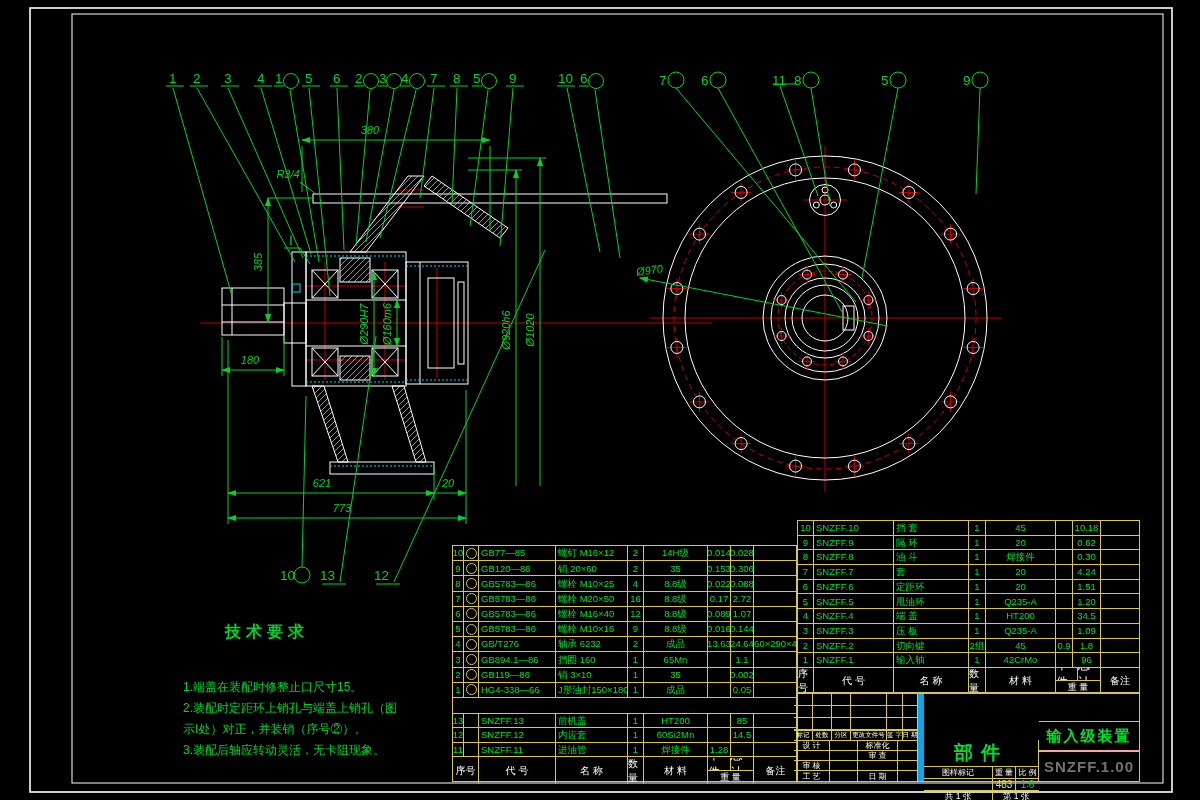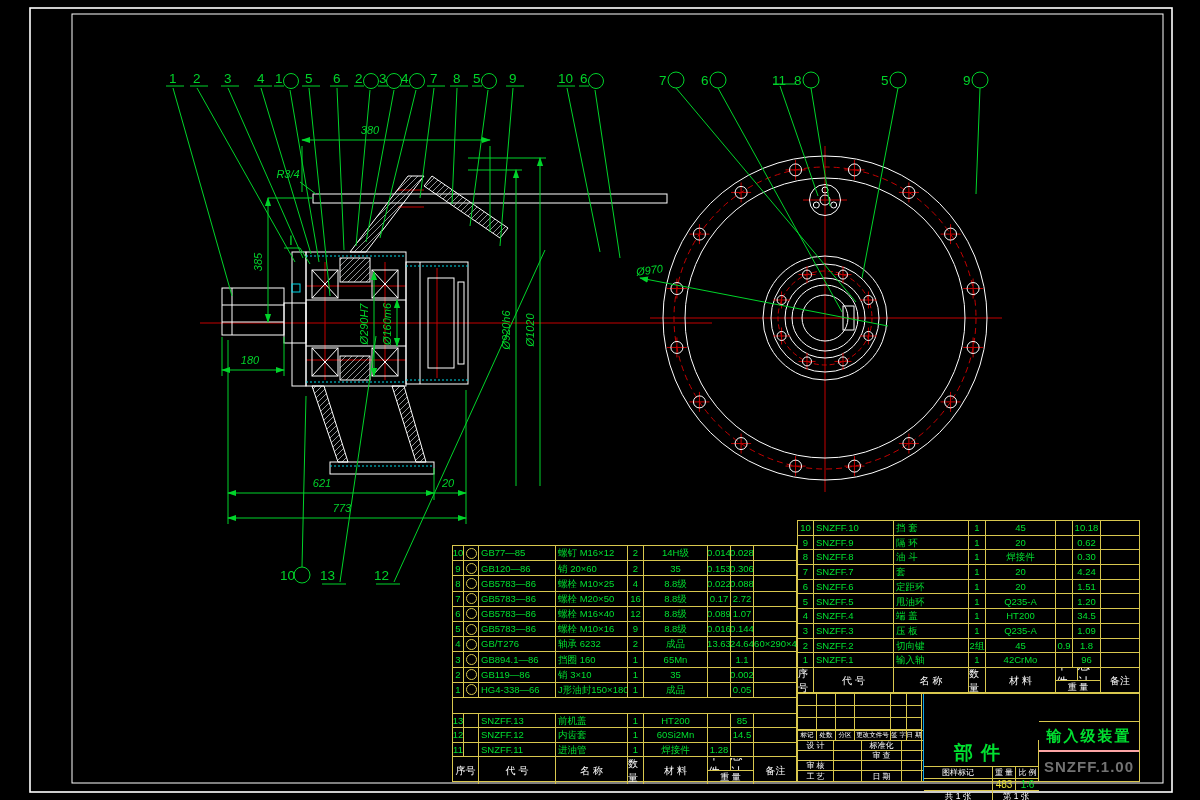--- a/index.html
+++ b/index.html
@@ -33,21 +33,21 @@
   .bhead > div:last-child{border-right:none;}
   .wcell{flex-direction:column;padding:0;}
   .wtop{display:grid;grid-template-columns:1fr 1fr;width:100%;height:13px;border-bottom:1px solid #d8c74e;box-sizing:border-box;}
   .wtop div{border-right:1px solid #d8c74e;display:flex;align-items:center;justify-content:center;font-size:12px;overflow:hidden;}
   .wtop div:last-child{border-right:none;}
   .wbot{display:flex;align-items:center;justify-content:center;font-size:9px;height:13px;}
   .vqty{font-size:8px;}
   
   #tblock{position:absolute;left:797px;top:693px;width:343px;height:89px;border:1px solid #d8c74e;
       box-sizing:border-box;display:flex;background:#000;}
-  #tblock .col-l{width:126px;border-right:1px solid #0ea5e9;box-sizing:border-box;display:flex;flex-direction:column;}
+  #tblock .col-l{width:126px;border-right:6px solid #0ea5e9;box-sizing:border-box;display:flex;flex-direction:column;align-items:flex-end;}
   #tblock .col-m{width:115px;border-right:1px solid #d8c74e;box-sizing:border-box;display:flex;flex-direction:column;margin-top:46px;}
   #tblock .col-r{width:100px;display:flex;flex-direction:column;}
   .rev-empty{height:38px;display:grid;grid-template-columns:19px 19px 19px 36px 16px 15px;border-bottom:1px solid #d8c74e;box-sizing:border-box;}
   .rev-empty div{border-right:1px solid #d8c74e;box-sizing:border-box;border-bottom:1px solid #d8c74e;}
   .rev-head{height:10px;display:grid;grid-template-columns:19px 19px 19px 36px 16px 15px;border-bottom:1px solid #d8c74e;box-sizing:border-box;}
   .rev-head div,.sig-row div{border-right:1px solid #d8c74e;box-sizing:border-box;color:#fff;
       font-size:6.5px;display:flex;align-items:center;justify-content:center;overflow:hidden;white-space:nowrap;}
   .sig-row{height:10px;display:grid;grid-template-columns:36px 28px 40px 20px;border-bottom:1px solid #d8c74e;box-sizing:border-box;}
   .sig-row div{font-size:8px;}
   .pt-cell{height:48px;border-bottom:1px solid #d8c74e;box-sizing:border-box;display:flex;
@@ -389,20 +389,27 @@
       <text x="794" y="85">8</text>
       <text x="881" y="85">5</text>
       <text x="963" y="85">9</text>
       <text x="280" y="580">10</text>
       <text x="320" y="580">13</text>
       <text x="374" y="580">12</text>
     </g>
   </g>
 </svg>
 
+<div id="techreq">
+  <div class="tr-title">技术要求</div>
+  <div class="tr-items">1.端盖在装配时修整止口尺寸15。
+2.装配时定距环上销孔与端盖上销孔（图
+   示Ⅰ处）对正，并装销（序号②）。
+3.装配后轴应转动灵活，无卡阻现象。</div>
+</div>
 
 <div id="bom-left" class="bom">
   <div class="rows-a">
 
       <div class="brow">
         <div>10</div>
         <div>
             <span class="ring"></span>
           </div>
         <div class="ta-l">GB77—85</div>

